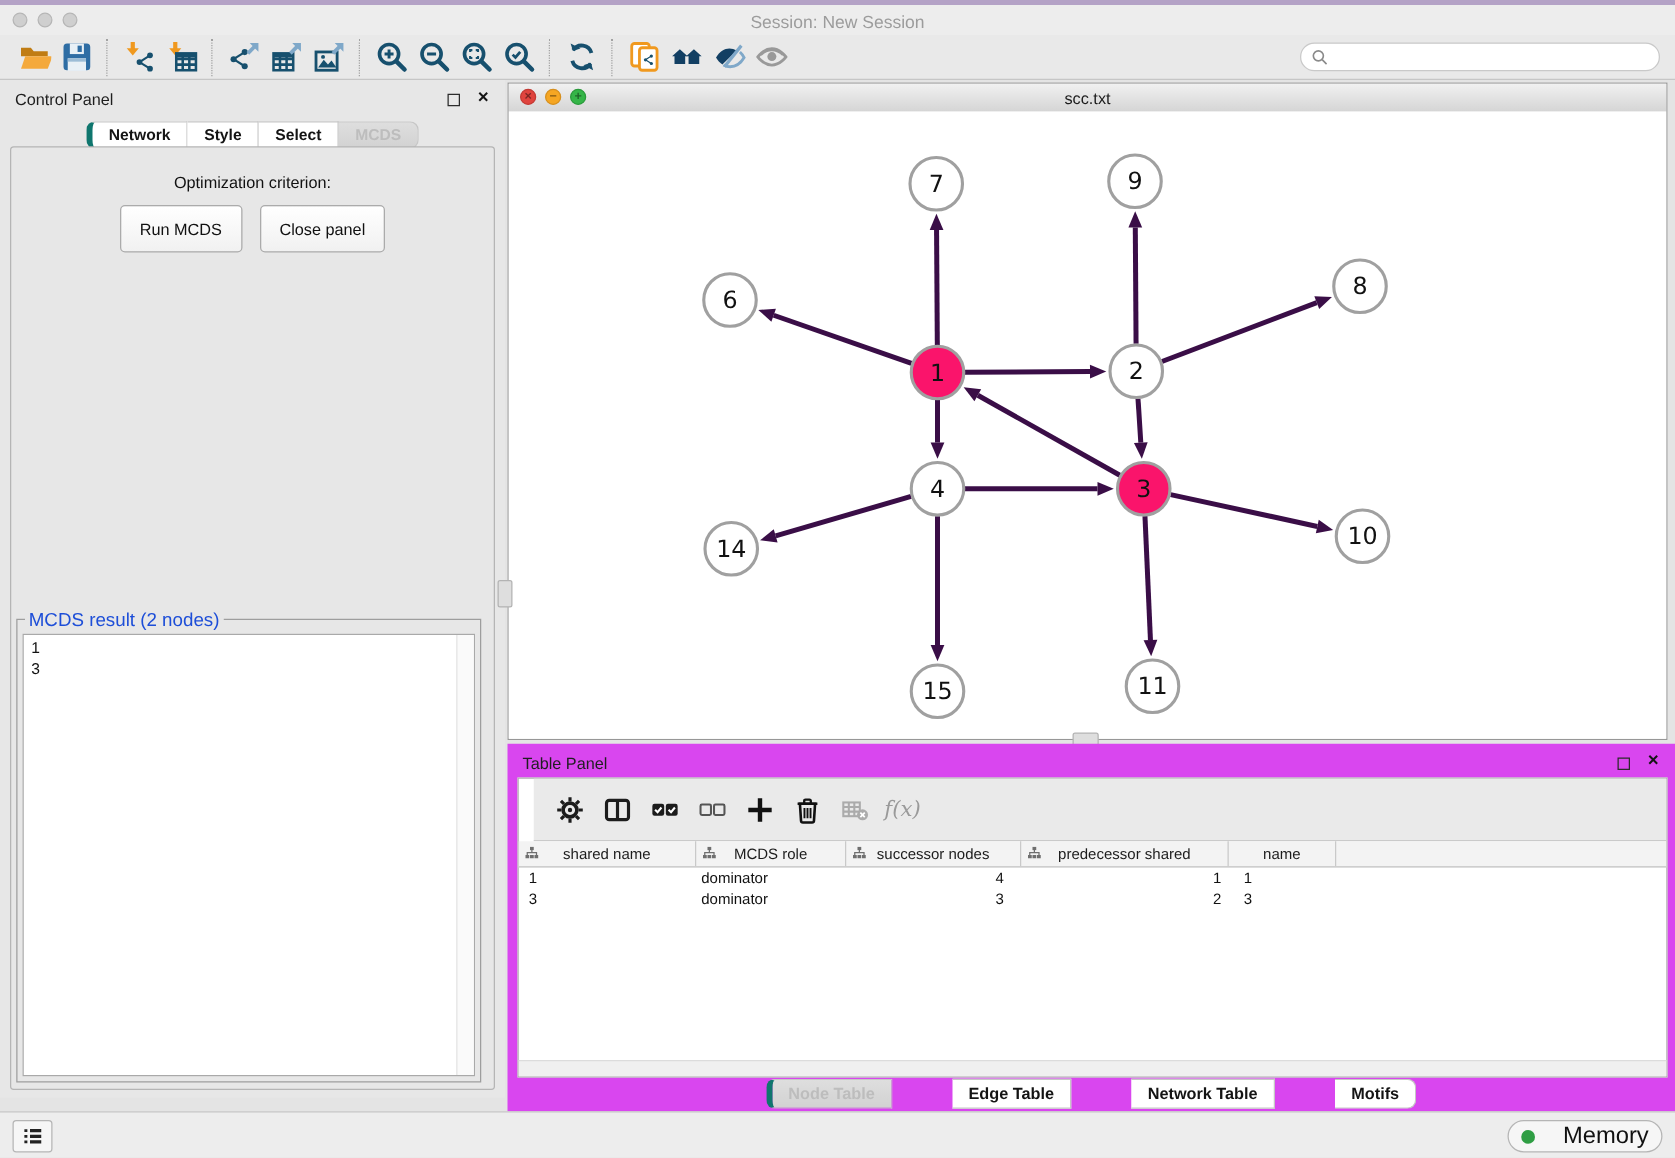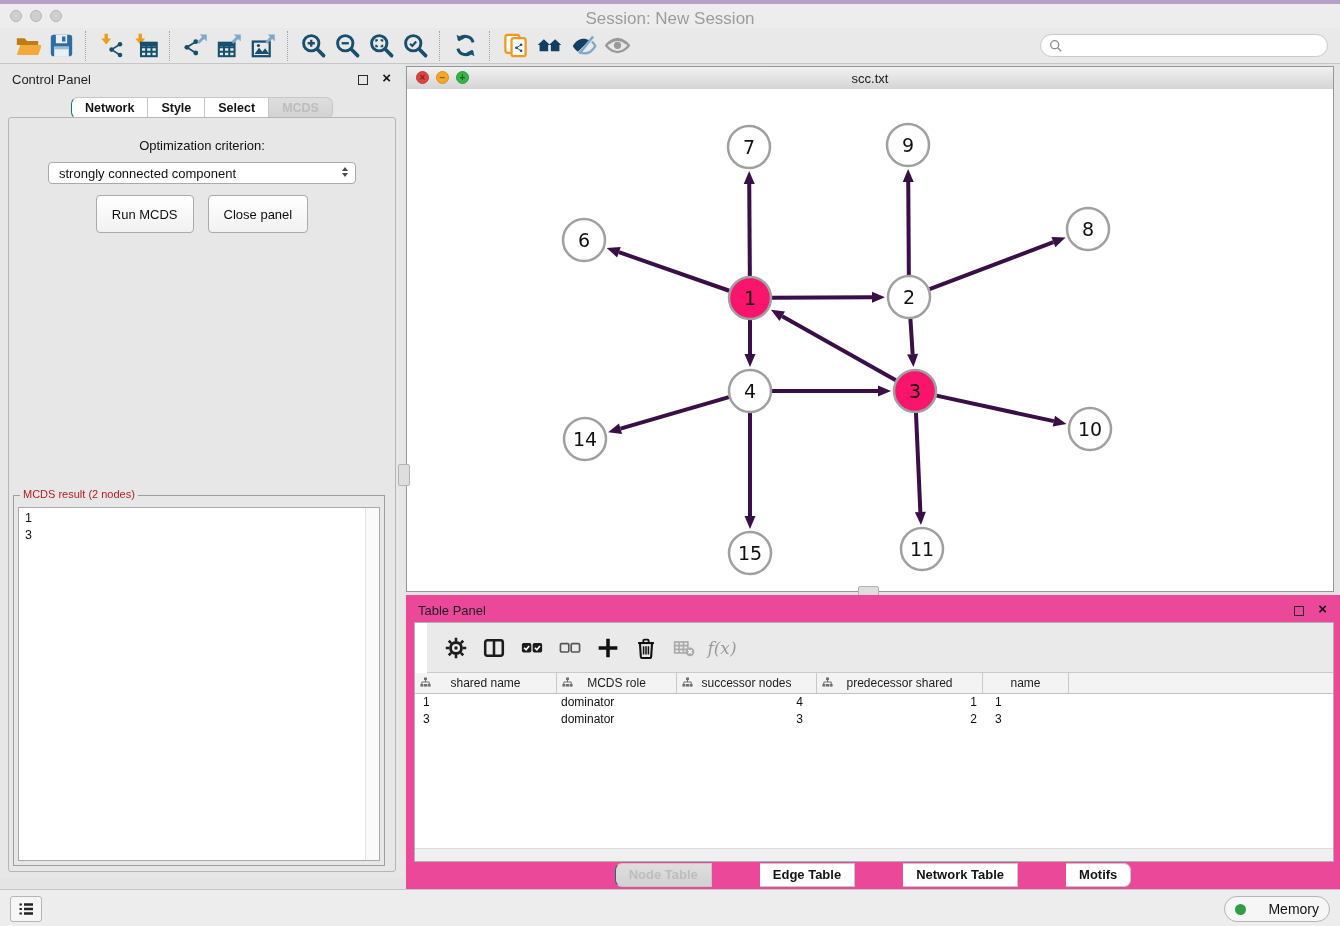--- a/index.html
+++ b/index.html
@@ -4,21 +4,21 @@
 <style>
   html,body{margin:0;padding:0;}
   body{width:1340px;height:926px;position:relative;overflow:hidden;
        font-family:"Liberation Sans",sans-serif;background:#e8e8e8;}
   .app{position:absolute;inset:0;}
   .top-strip{position:absolute;top:0;left:0;right:0;height:4px;background:#b4a2c6;}
   
   .titlebar{position:absolute;top:4px;left:0;right:0;height:24px;background:#ededed;}
   .mac-lights{position:absolute;left:10px;top:6px;display:flex;gap:8px;}
   .mac-light{width:12px;height:12px;border-radius:50%;background:#cfcfcf;border:1px solid #b6b6b6;box-sizing:border-box;}
-  .win-title{position:absolute;left:0;right:0;top:5px;text-align:center;font-size:17px;color:#9c9c9c;}
+  .win-title{position:absolute;left:0;right:0;top:5px;text-align:center;font-size:14px;color:#9c9c9c;}
   
   .toolbar{position:absolute;top:28px;left:0;right:0;height:36px;background:#e9e9e9;
            border-bottom:1px solid #c6c6c6;box-sizing:border-box;}
   .tb-icons{position:absolute;left:10px;top:0;height:35px;display:flex;align-items:center;}
   .tb-btn{width:34px;height:30px;display:flex;align-items:center;justify-content:center;
           background:none;border:none;padding:0;cursor:pointer;}
   .tb-sep{width:1px;height:30px;border-left:1px dotted #a2a2a2;margin:0 7px;}
   .search-box{position:absolute;right:12px;top:6px;width:288px;height:23px;background:#fff;
               border:1px solid #c9c9c9;border-radius:12px;display:flex;align-items:center;
               padding:0 8px;box-sizing:border-box;gap:5px;}
@@ -26,59 +26,59 @@
   
   .main{position:absolute;top:64px;left:0;right:0;bottom:36px;background:#e4e4e4;}
   
   .control-panel{position:absolute;left:0;top:0;width:404px;bottom:12px;background:#e7e7e7;}
   .panel-title{position:absolute;left:12px;top:8px;font-size:13px;color:#1f1f1f;}
   .float-btn{position:absolute;right:36px;top:11px;width:10px;height:10px;border:1.5px solid #2b2b2b;box-sizing:border-box;cursor:pointer;}
   .close-btn{position:absolute;right:13px;top:5px;font-size:15px;font-weight:bold;color:#141414;cursor:pointer;}
   .cp-tabs{position:absolute;top:33px;left:0;right:0;display:flex;justify-content:center;}
   .tab{height:20px;line-height:20px;padding:0 13px;font-size:12.5px;font-weight:bold;background:#fff;
        border:1px solid #c6c6c6;border-left:none;color:#141414;cursor:pointer;white-space:nowrap;}
-  .tab:first-child{border-left:1px solid #0f766e;border-radius:7px 0 0 7px;}
+  .tab:first-child{border-left:5px solid #0f766e;border-radius:7px 0 0 7px;}
   .tab:last-child{border-radius:0 7px 7px 0;}
   .tab.sel{background:linear-gradient(#dedede,#d2d2d2);color:#bdbdbd;}
   .cp-box{position:absolute;left:8px;right:8px;top:53px;bottom:6px;border:1px solid #b5b5b5;
           border-radius:3px;background:#e7e7e7;}
   .opt-label{margin-top:20px;text-align:center;font-size:13px;color:#111;}
   .combo{position:relative;margin:9px auto 0;width:308px;height:22px;background:#fff;border:1px solid #ababab;
          border-radius:4px;box-sizing:border-box;display:flex;align-items:center;padding:0 22px 0 10px;
          font-size:13px;color:#111;cursor:pointer;}
   .combo .arrows{position:absolute;right:7px;top:4px;display:flex;flex-direction:column;gap:2px;}
   .combo .arrows i{display:block;width:0;height:0;border-left:3.5px solid transparent;border-right:3.5px solid transparent;}
   .arrow-up{border-bottom:4.5px solid #4a4a4a;}
   .arrow-down{border-top:4.5px solid #4a4a4a;}
   .btn-row{margin-top:11px;display:flex;justify-content:center;gap:14px;}
   .aqua-btn{height:38px;padding:0 15px;background:linear-gradient(#ffffff,#f1f1f1);border:1px solid #ababab;
             border-radius:4px;font-size:13px;color:#111;font-family:inherit;cursor:pointer;}
   .result-group{position:absolute;left:4px;right:10px;top:377px;bottom:5px;border:1px solid #9e9e9e;}
-  .group-label{position:absolute;top:-8px;left:6px;background:#e7e7e7;padding:0 3px;font-size:11px;color:#b91c1c;}
+  .group-label{position:absolute;top:-8px;left:6px;background:#e7e7e7;padding:0 3px;font-size:15px;color:#1d4ed8;}
   .result-area{position:absolute;left:4px;right:4px;top:11px;bottom:4px;background:#fff;border:1px solid #a9a9a9;}
   .result-text{position:absolute;left:6px;top:2px;font-size:12.5px;line-height:17px;white-space:pre;color:#111;}
   .result-sb{position:absolute;right:0;top:0;bottom:0;width:13px;background:#fafafa;border-left:1px solid #e3e3e3;}
   
   .v-handle{position:absolute;left:398px;top:400px;width:10px;height:20px;background:#dedede;border:1px solid #b3b3b3;border-radius:2px;cursor:col-resize;}
   .h-handle{position:absolute;left:858px;top:522px;width:19px;height:9px;background:#dedede;border:1px solid #b3b3b3;border-radius:2px;cursor:row-resize;}
   
   .network-frame{position:absolute;left:406px;top:2px;width:928px;height:526px;border:1px solid #979797;
                  box-sizing:border-box;background:#fff;}
   .frame-titlebar{position:absolute;top:0;left:0;right:0;height:22px;background:linear-gradient(#f1f1f1,#d5d5d5);
                   border-bottom:1px solid #aaa;}
   .frame-lights{position:absolute;left:9px;top:4px;display:flex;gap:7px;}
   .fl{width:13px;height:13px;border-radius:50%;font-size:10px;line-height:12px;text-align:center;
       color:rgba(0,0,0,0.45);font-weight:bold;box-sizing:border-box;cursor:pointer;}
   .fl.red{background:#e0443e;border:1px solid #c33a34;}
   .fl.yel{background:#f5a623;border:1px solid #d68f1e;}
   .fl.grn{background:#35b548;border:1px solid #2a9a3b;}
   .frame-title{position:absolute;left:0;right:0;top:4px;text-align:center;font-size:13px;color:#1c1c1c;}
   .frame-body{position:absolute;top:22px;left:0;right:0;bottom:0;background:#fff;overflow:hidden;}
   
-  .table-panel{position:absolute;left:406px;top:531px;right:0;bottom:0;background:#ec4899;}
+  .table-panel{position:absolute;left:406px;top:531px;right:0;bottom:0;background:#d946ef;}
   .tp-box{position:absolute;left:8px;right:6px;top:27px;height:240px;border:1px solid #b0b0b0;background:#fff;box-sizing:border-box;}
   .tp-toolbar{position:absolute;top:0;left:12px;right:0;height:50px;background:#eaeaea;border-bottom:1px solid #cacaca;
               display:flex;align-items:center;padding-left:10px;box-sizing:border-box;}
   .tpt-btn{width:38px;height:38px;display:flex;align-items:center;justify-content:center;background:none;border:none;padding:0;cursor:pointer;}
   .fx{font-family:"DejaVu Serif",serif;font-style:italic;font-size:17px;color:#9a9a9a;}
   .tp-header{position:absolute;top:50px;left:0;right:0;height:20px;background:#f3f3f3;border-bottom:1px solid #c2c2c2;display:flex;}
   .th-cell{position:relative;display:flex;align-items:center;justify-content:center;font-size:12px;color:#1c1c1c;
            border-right:1px solid #c9c9c9;box-sizing:border-box;height:100%;cursor:pointer;}
   .th-cell svg{position:absolute;left:5px;top:4px;}
   .th-fill{flex:1;}
@@ -86,21 +86,21 @@
   .trow{display:flex;height:17px;}
   .td{font-size:12px;color:#111;box-sizing:border-box;line-height:17px;overflow:hidden;white-space:nowrap;}
   .tp-scroll{position:absolute;bottom:0;left:0;right:0;height:12px;background:#f0f0f0;border-top:1px solid #dcdcdc;}
   .tp-tabs{position:absolute;bottom:3px;left:0;right:0;display:flex;justify-content:center;gap:48px;}
   .tp-tabs .tab{font-size:13px;height:22px;line-height:22px;}
   
   .statusbar{position:absolute;left:0;right:0;bottom:0;height:36px;background:#ededed;border-top:1px solid #c6c6c6;}
   .sb-left{position:absolute;left:10px;top:6px;width:30px;height:24px;background:#f6f6f6;border:1px solid #b5b5b5;
            border-radius:3px;display:flex;align-items:center;justify-content:center;cursor:pointer;}
   .sb-mem{position:absolute;right:10px;top:6px;height:24px;padding:0 10px;background:#f6f6f6;border:1px solid #b5b5b5;
-          border-radius:13px;display:flex;align-items:center;gap:22px;font-size:14px;color:#111;cursor:pointer;}
+          border-radius:13px;display:flex;align-items:center;gap:22px;font-size:19px;color:#111;cursor:pointer;}
   .mem-dot{width:11px;height:11px;border-radius:50%;background:#2f9e44;}
 </style>
 </head>
 <body>
 
 <div class="app">
   <div class="top-strip"></div>
 
   <div class="titlebar">
     <div class="mac-lights">
@@ -277,27 +277,20 @@
       <span class="float-btn"></span>
       <span class="close-btn">×</span>
       <div class="cp-tabs" id="cp-tabs">
           <span class="tab">Network</span>
           <span class="tab">Style</span>
           <span class="tab">Select</span>
           <span class="tab sel">MCDS</span>
         </div>
       <div class="cp-box">
         <div class="opt-label">Optimization criterion:</div>
-        <div class="combo">
-          <span>strongly connected component</span>
-          <span class="arrows">
-              <i class="arrow-up"></i>
-              <i class="arrow-down"></i>
-            </span>
-        </div>
         <div class="btn-row">
           <button class="aqua-btn">Run MCDS</button>
           <button class="aqua-btn">Close panel</button>
         </div>
         <div class="result-group">
           <span class="group-label">MCDS result (2 nodes)</span>
           <div class="result-area" id="result-area">
               <div class="result-text">1
 3</div>
             <div class="result-sb"></div>

